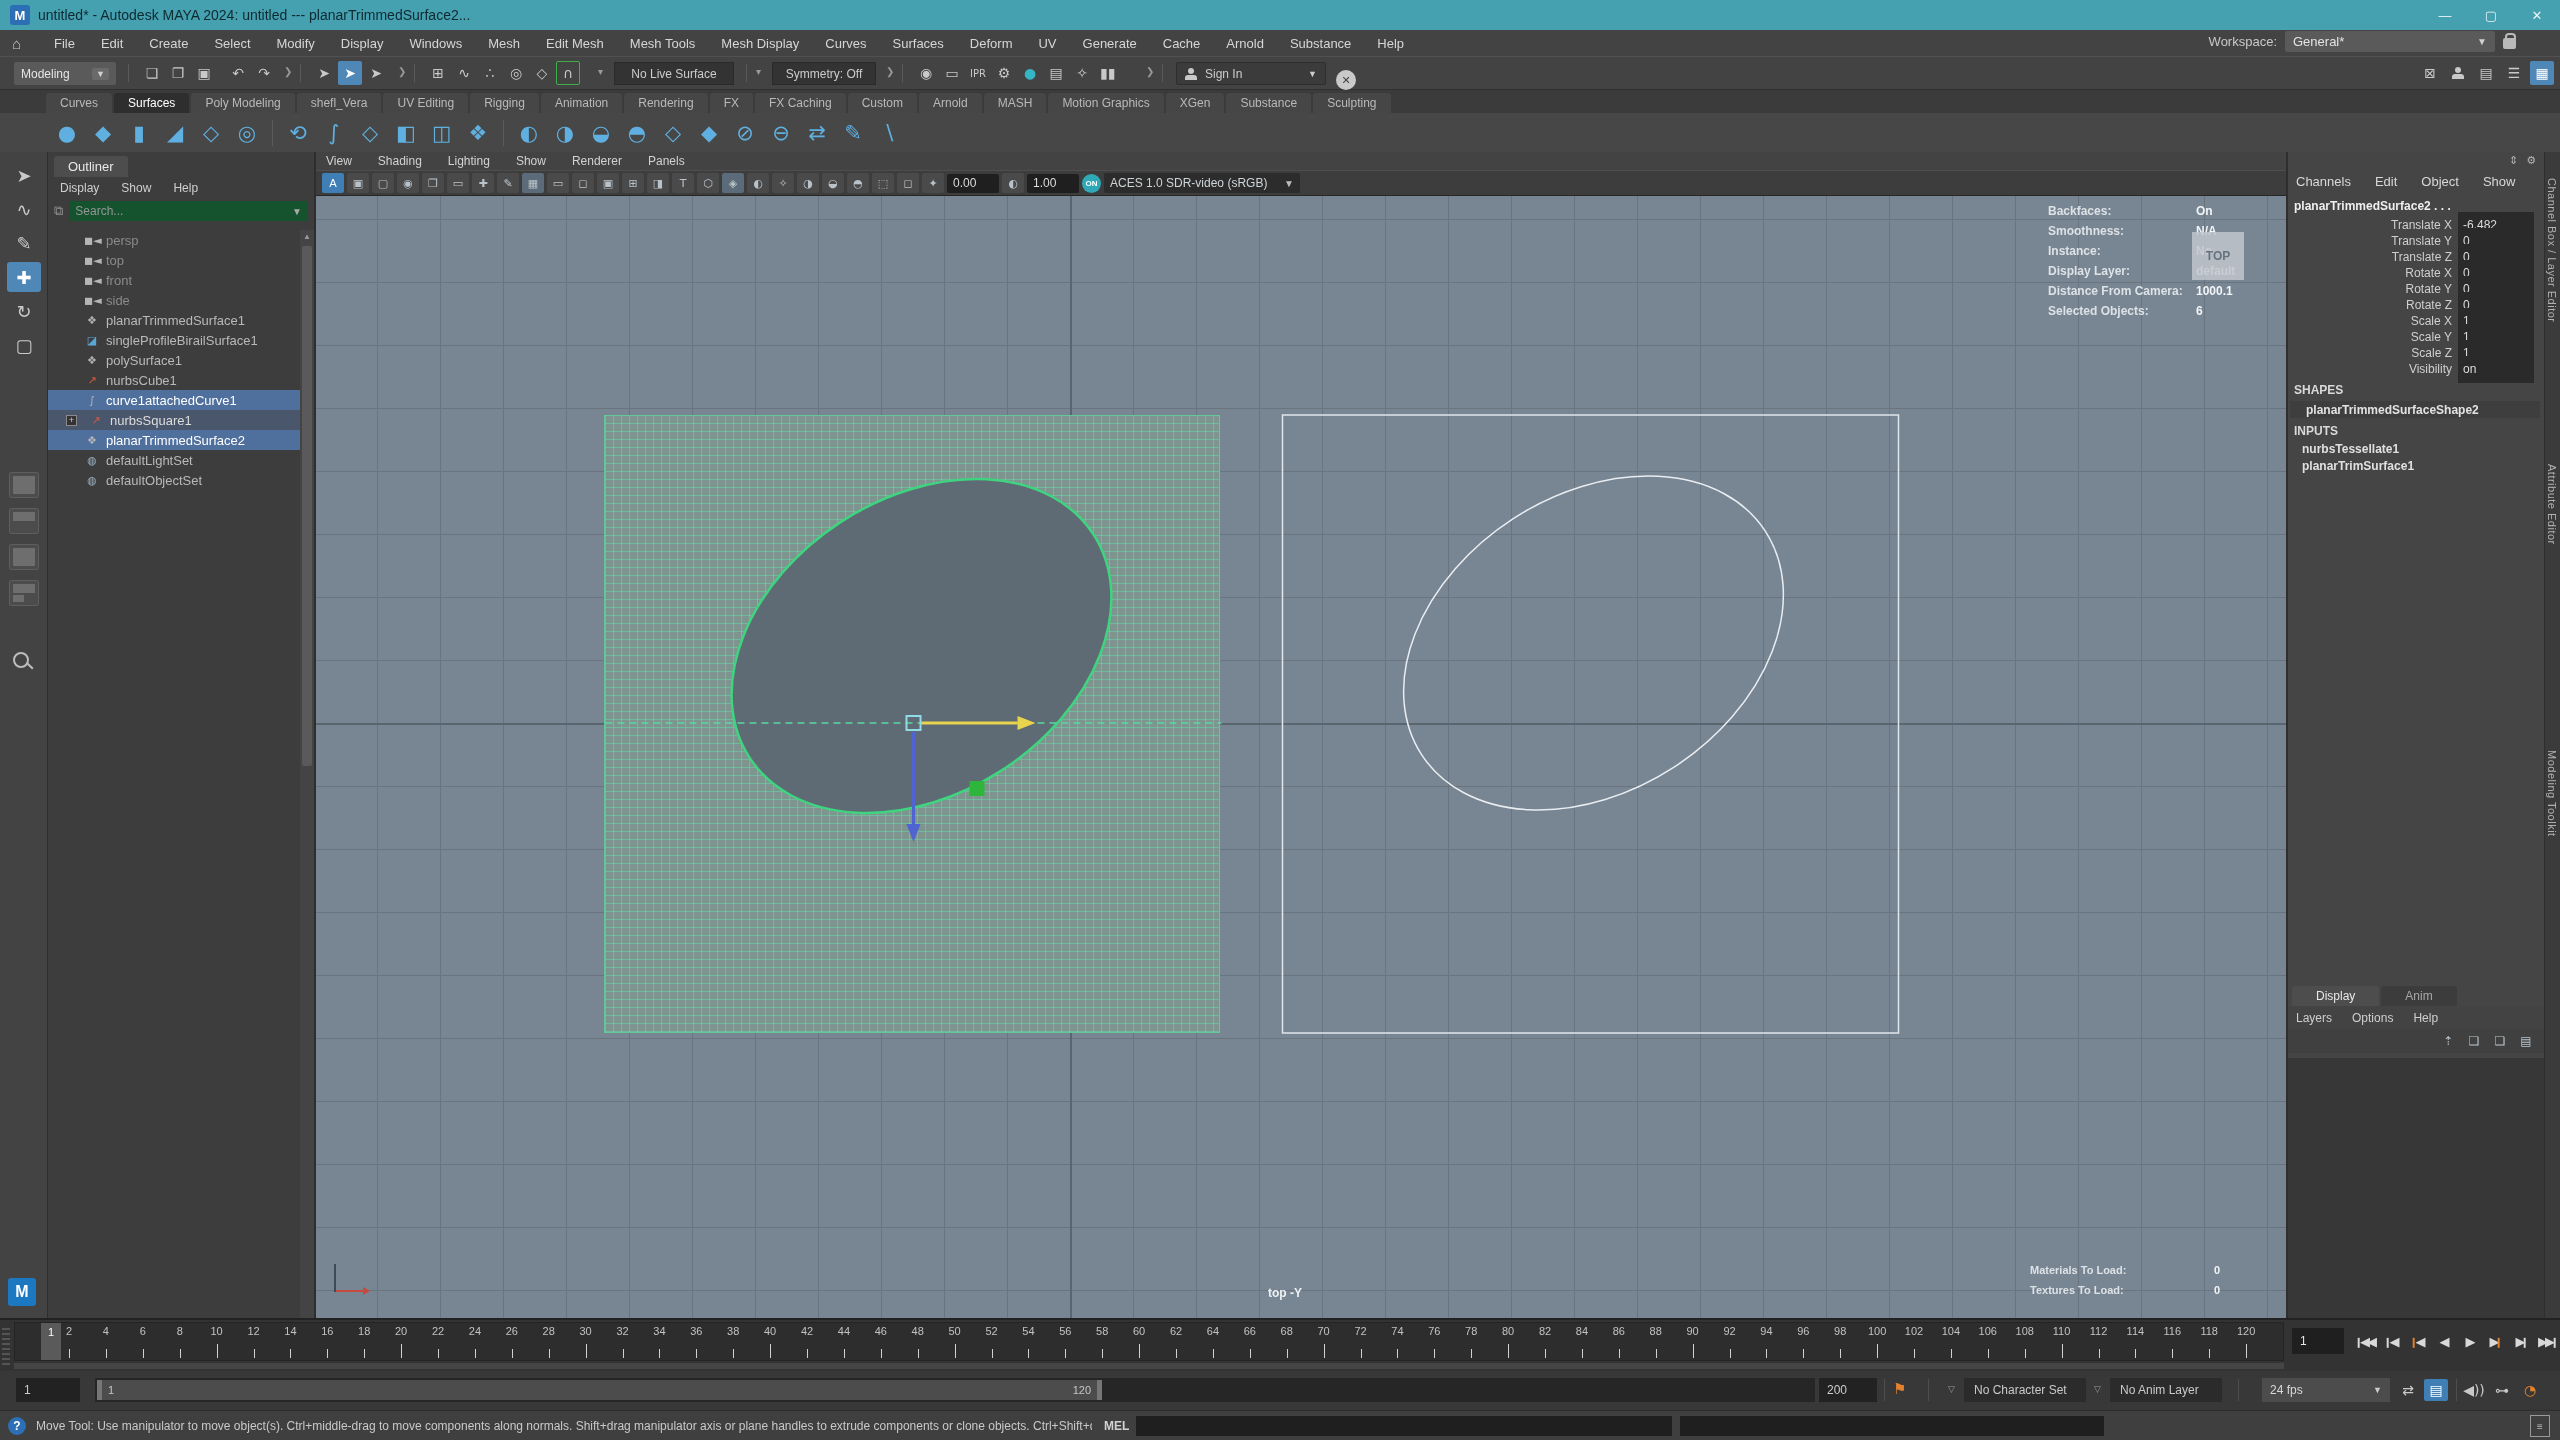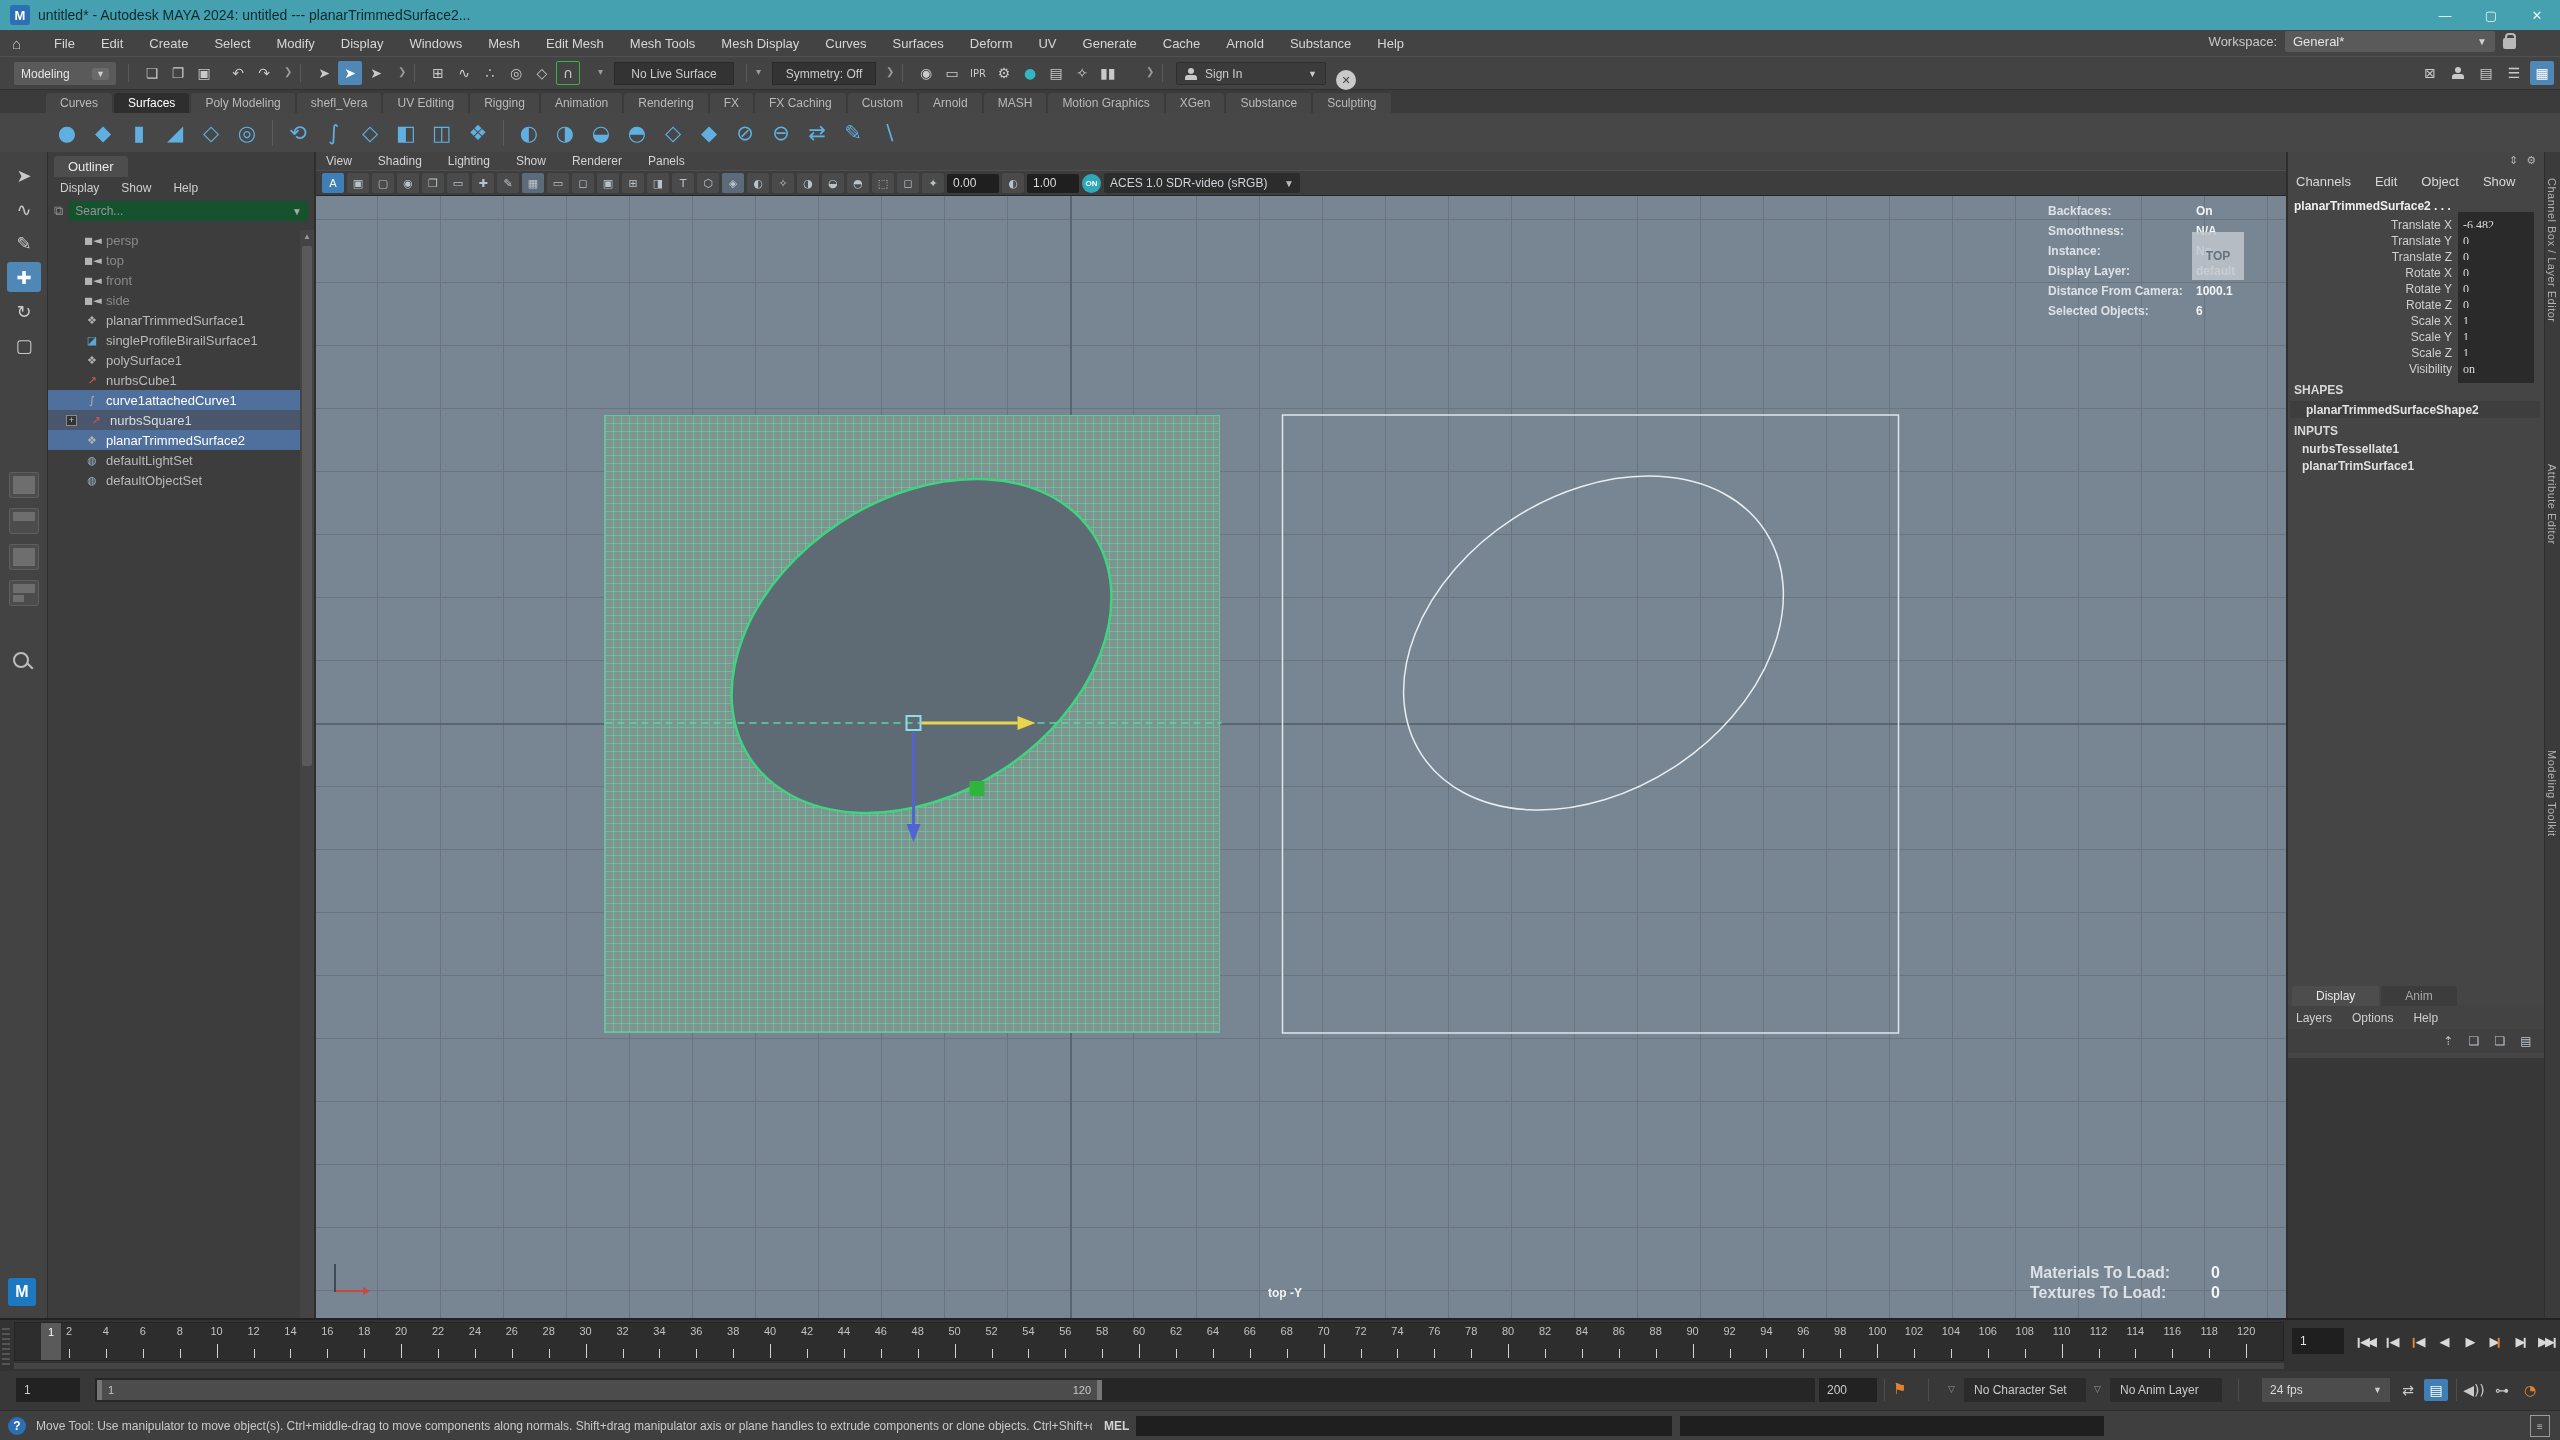--- a/index.html
+++ b/index.html
@@ -133,38 +133,38 @@
                    repeating-linear-gradient(90deg, rgba(102,216,168,.55) 0 1px, transparent 1px 8px); }
   #vp-svg { position:absolute; left:0; top:0; width:100%; height:100%; pointer-events:none; }
   #hud { position:absolute; left:1732px; top:8px; font-size:12px; font-weight:bold; }
   .hud-row { display:flex; height:20px; }
   .hud-label { width:148px; color:#dde2e6; }
   .hud-value { color:#f2f5f7; }
   #top-gizmo { position:absolute; left:1876px; top:36px; width:52px; height:48px;
                background:rgba(192,198,204,.85); color:#66727d; font-weight:bold; font-size:12px;
                display:flex; align-items:center; justify-content:center; }
   #camera-label { position:absolute; left:952px; bottom:18px; color:#eef1f4; font-size:12px; font-weight:bold;}
-  #load-status { position:absolute; right:66px; bottom:14px; font-size:16px; font-weight:bold; }
+  #load-status { position:absolute; right:66px; bottom:14px; font-size:11px; font-weight:bold; }
   .load-row { display:flex; height:20px; }
   .load-row .hud-label { width:150px; text-align:left; }
   .load-row .hud-value { width:40px; text-align:right; }
   #axis-tripod { position:absolute; left:18px; bottom:26px; width:40px; height:40px; }
   #axis-tripod .x { position:absolute; left:0; bottom:0; width:30px; height:2px; background:#c84a3f; }
   #axis-tripod .x::after { content:""; position:absolute; right:-6px; top:-3px; border-left:7px solid #c84a3f;
                            border-top:4px solid transparent; border-bottom:4px solid transparent; }
   #axis-tripod .y { position:absolute; left:0; bottom:0; width:2px; height:28px; background:#3e4a54; }
   
   #rightpanel { width:258px; background:#454545; border-left:2px solid #2e2e2e; position:relative; font-size:12px;}
   #cb-corner-icons { position:absolute; right:8px; top:2px; display:flex; gap:8px; color:#b5b5b5; font-size:11px;}
   #cb-menus { display:flex; gap:24px; padding:22px 0 6px 8px; color:#d8d8d8; font-size:13px; }
   #cb-object { padding:4px 0 4px 6px; color:#efefef; font-weight:bold; }
   .cb-row { height:16px; display:flex; align-items:center; }
   .cb-label { width:170px; text-align:right; color:#cfcfcf; padding-right:6px; }
   .cb-field { width:76px; height:27px; background:#2a2a2a; color:#dcdcdc; padding-left:5px;
-              display:flex; align-items:center;font-family:Liberation Serif, serif; }
+              display:flex; align-items:center; }
   .cb-section { padding:6px 0 2px 6px; color:#d9d9d9; font-weight:bold; }
   .cb-shape { height:17px; background:#3e3e3e; color:#e2e2e2; font-weight:bold; display:flex;
               align-items:center; padding-left:16px; margin:2px 4px 0 2px;}
   .cb-input-item { height:17px; color:#e0e0e0; font-weight:bold; display:flex; align-items:center; padding-left:14px;}
   #layer-editor { position:absolute; left:0; right:0; top:834px; bottom:0; }
   #le-tabs { display:flex; padding-left:4px; }
   .le-tab { padding:3px 24px; font-size:12px; color:#a8a8a8; background:#3c3c3c; margin-right:2px;
             border-radius:3px 3px 0 0;}
   .le-tab.active { background:#4d4d4d; color:#e8e8e8; }
   #le-menus { display:flex; gap:20px; padding:5px 0 4px 8px; color:#cfcfcf; background:#434343; }

